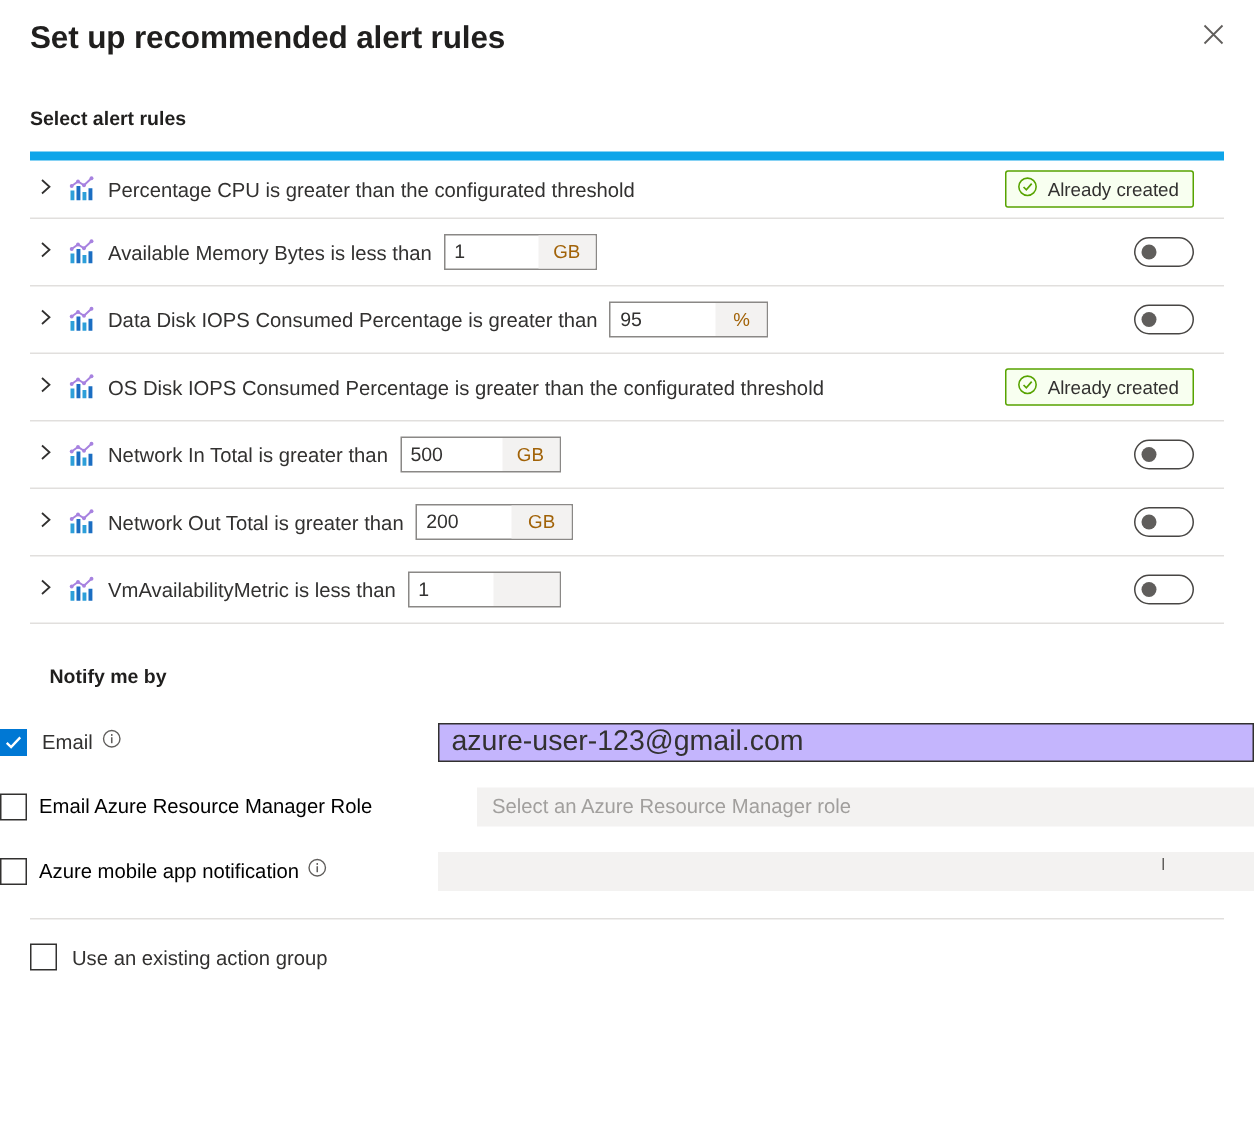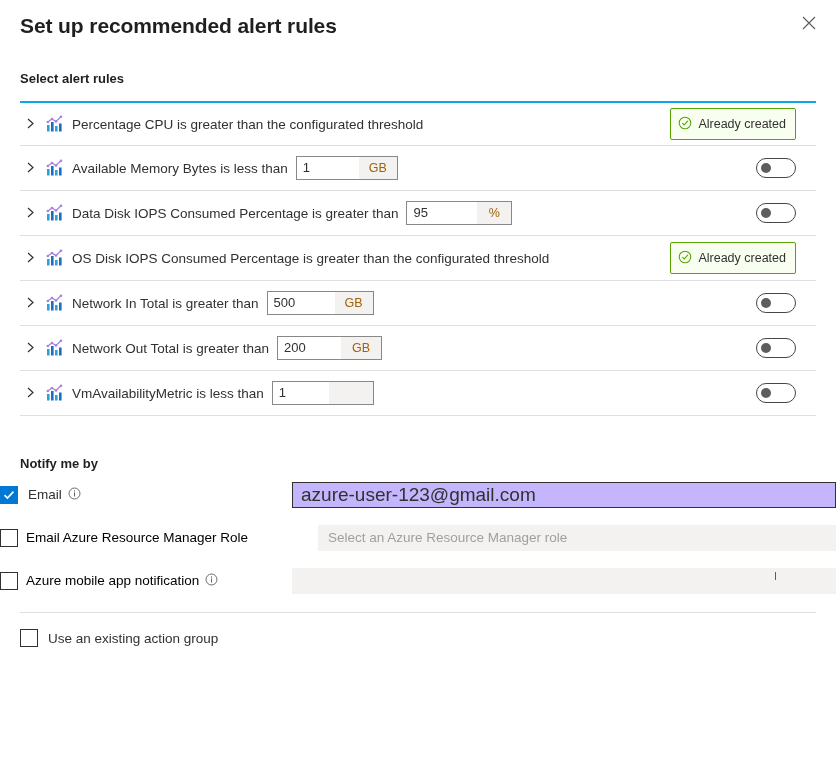--- a/index.html
+++ b/index.html
@@ -51,38 +51,38 @@
 
   
   .section-label {
     font-size: 13px;
     font-weight: bold;
     color: #201f1e;
     padding: 0 20px;
     margin: 0;
   }
   #select-rules-label { position: absolute; top: 71px; left: 0; }
-  #notify-label { position: absolute; top: 443px; left: 0; margin-top: 13px; }
+  #notify-label { position: absolute; top: 443px; left: 13px; }
 
   
   .rules-list {
     position: absolute;
     top: 101px;
     left: 20px;
     width: 796px;
   }
   .rule-row {
     position: relative;
     height: 45px;
     border-bottom: 1px solid #e1dfdd;
     display: flex;
     align-items: center;
     box-sizing: border-box;
   }
-  .rules-list .rule-row:first-child { border-top: 2px solid #0ea5e9; }
+  .rules-list .rule-row:first-child { border-top: 6px solid #0ea5e9; }
 
   .chevron-btn {
     width: 22px;
     height: 100%;
     display: flex;
     align-items: center;
     justify-content: flex-start;
     cursor: pointer;
     padding-left: 5px;
     box-sizing: border-box;
@@ -161,21 +161,21 @@
 
   
   .badge-created {
     position: absolute;
     right: 20px;
     top: 50%;
     transform: translateY(-50%);
     display: inline-flex;
     align-items: center;
     gap: 6px;
-    height: 32px;
+    height: 25px;
     padding: 0 9px 0 7px;
     border: 1px solid #57a300;
     border-radius: 2px;
     background: #f8fff0;
     font-size: 12.5px;
     color: #323130;
     box-sizing: border-box;
     white-space: nowrap;
   }
 

